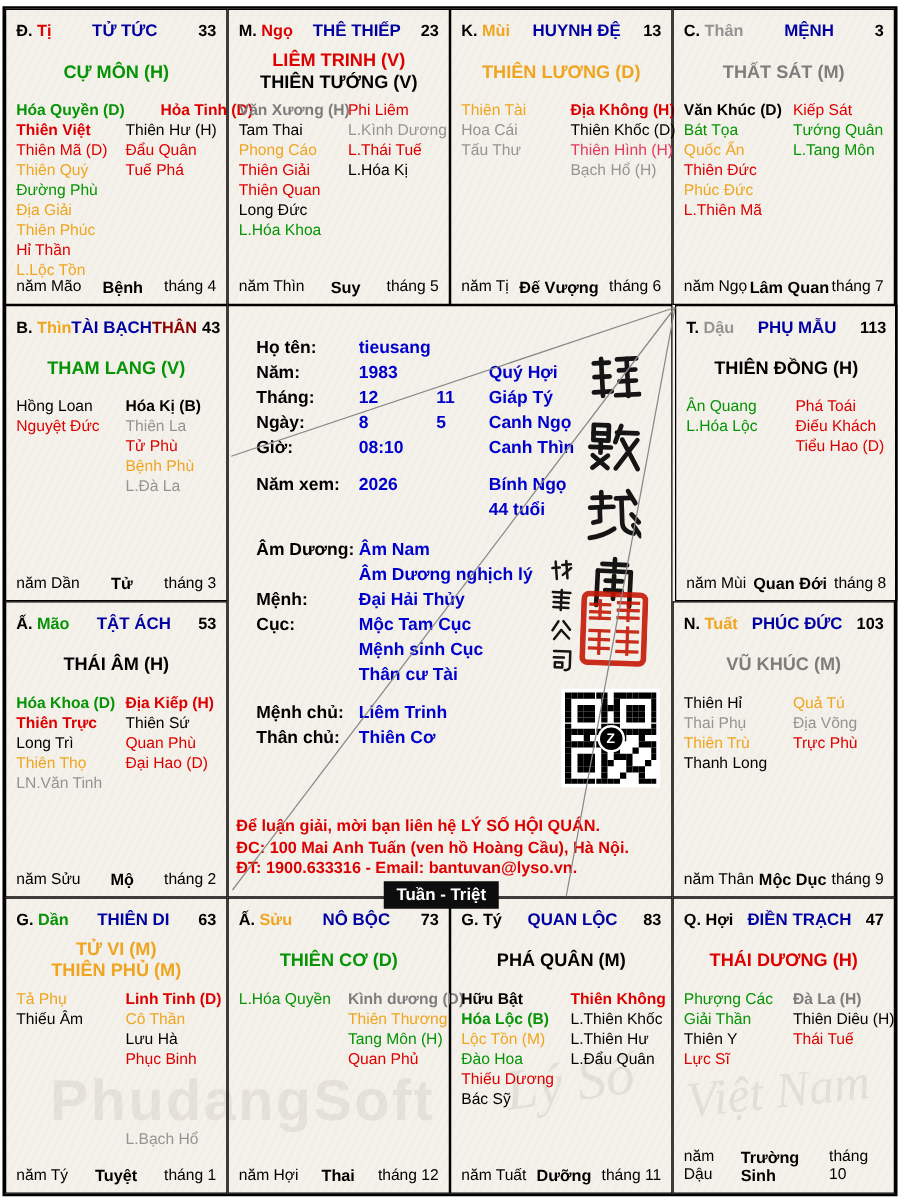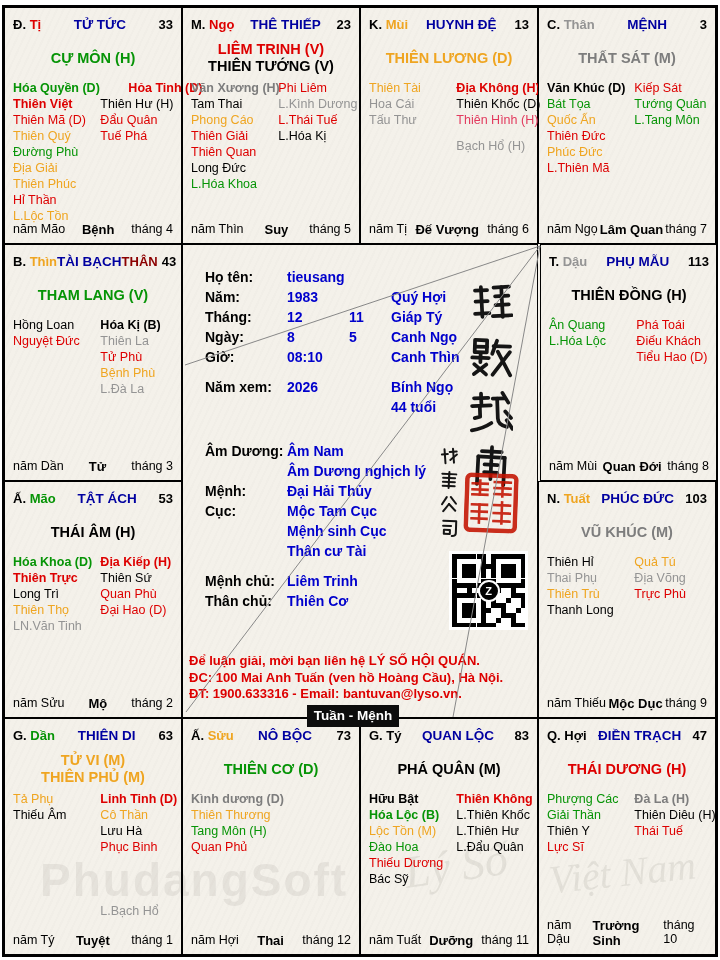--- a/index.html
+++ b/index.html
@@ -143,21 +143,21 @@
   <div class="cols">
     <div class="colL">
           <div class="st" style="color:#efa521;">Thiên Tài</div>
           <div class="st" style="color:#949494;">Hoa Cái</div>
           <div class="st" style="color:#949494;">Tấu Thư</div>
         </div>
     <div class="colR">
           <div class="st" style="color:#dd0000;font-weight:bold;">Địa Không (H)</div>
           <div class="st" style="color:#000000;">Thiên Khốc (D)</div>
           <div class="st" style="color:#e23a5e;">Thiên Hình (H)</div>
-          <div class="st" style="color:#949494;margin-top:10px;">Bạch Hổ (H)</div>
+          <div class="st" style="color:#949494;">Bạch Hổ (H)</div>
         </div>
   </div>
   <div class="ftr">
     <span>năm Tị</span>
     <span class="van">Đế Vượng</span>
     <span>tháng 6</span>
   </div>
     </div>
   <div class="cell p3">
   <div class="hdr">
@@ -289,21 +289,21 @@
           <div class="st" style="color:#efa521;">Thiên Trù</div>
           <div class="st" style="color:#000000;">Thanh Long</div>
         </div>
     <div class="colR">
           <div class="st" style="color:#efa521;">Quả Tú</div>
           <div class="st" style="color:#949494;">Địa Võng</div>
           <div class="st" style="color:#dd0000;">Trực Phù</div>
         </div>
   </div>
   <div class="ftr">
-    <span>năm Thiếu</span>
+    <span>năm Thân</span>
     <span class="van">Mộc Dục</span>
     <span>tháng 9</span>
   </div>
     </div>
   <div class="cell p8">
   <div class="hdr">
     <span class="stem">G. <span style="color:#069406">Dần</span></span>
     <span class="pname">THIÊN DI</span>
     <span class="pnum">63</span>
   </div>
@@ -333,20 +333,23 @@
   <div class="cell p9">
   <div class="hdr">
     <span class="stem">Ấ. <span style="color:#efa521">Sửu</span></span>
     <span class="pname">NÔ BỘC</span>
     <span class="pnum">73</span>
   </div>
   <div class="mains">
     <div class="mainstar" style="color:#069406">THIÊN CƠ (D)</div>
   </div>
   <div class="cols">
+    <div class="colL">
+          <div class="st" style="color:#069406;">L.Hóa Quyền</div>
+        </div>
     <div class="colR">
           <div class="st" style="color:#7d7d7d;font-weight:bold;">Kình dương (D)</div>
           <div class="st" style="color:#efa521;">Thiên Thương</div>
           <div class="st" style="color:#069406;">Tang Môn (H)</div>
           <div class="st" style="color:#dd0000;">Quan Phủ</div>
         </div>
   </div>
   <div class="ftr">
     <span>năm Hợi</span>
     <span class="van">Thai</span>
@@ -415,21 +418,21 @@
 
   <div class="center">
     <div class="info">
         <div class="irow"><span class="lab">Họ tên:</span><span class="v1">tieusang</span><span class="v2"></span><span class="v3"></span></div>
         <div class="irow"><span class="lab">Năm:</span><span class="v1">1983</span><span class="v2"></span><span class="v3">Quý Hợi</span></div>
         <div class="irow"><span class="lab">Tháng:</span><span class="v1">12</span><span class="v2">11</span><span class="v3">Giáp Tý</span></div>
         <div class="irow"><span class="lab">Ngày:</span><span class="v1">8</span><span class="v2">5</span><span class="v3">Canh Ngọ</span></div>
         <div class="irow"><span class="lab">Giờ:</span><span class="v1">08:10</span><span class="v2"></span><span class="v3">Canh Thìn</span></div>
         <div class="irow" style="margin-top: 10px;"><span class="lab">Năm xem:</span><span class="v1">2026</span><span class="v2"></span><span class="v3">Bính Ngọ</span></div>
         <div class="irow"><span class="lab"></span><span class="v1"></span><span class="v2"></span><span class="v3">44 tuổi</span></div>
-        <div class="irow" style="margin-top: 24px;"><span class="lab">Âm Dương:</span><span class="v1">Âm Nam</span><span class="v2"></span><span class="v3"></span></div>
+        <div class="irow" style="margin-top: 12px;"><span class="lab">Âm Dương:</span><span class="v1">Âm Nam</span><span class="v2"></span><span class="v3"></span></div>
         <div class="irow"><span class="lab"></span><span class="v1">Âm Dương nghịch lý</span><span class="v2"></span><span class="v3"></span></div>
         <div class="irow"><span class="lab">Mệnh:</span><span class="v1">Đại Hải Thủy</span><span class="v2"></span><span class="v3"></span></div>
         <div class="irow"><span class="lab">Cục:</span><span class="v1">Mộc Tam Cục</span><span class="v2"></span><span class="v3"></span></div>
         <div class="irow"><span class="lab"></span><span class="v1">Mệnh sinh Cục</span><span class="v2"></span><span class="v3"></span></div>
         <div class="irow"><span class="lab"></span><span class="v1">Thân cư Tài</span><span class="v2"></span><span class="v3"></span></div>
         <div class="irow" style="margin-top: 10px;"><span class="lab">Mệnh chủ:</span><span class="v1">Liêm Trinh</span><span class="v2"></span><span class="v3"></span></div>
         <div class="irow"><span class="lab">Thân chủ:</span><span class="v1">Thiên Cơ</span><span class="v2"></span><span class="v3"></span></div>
       </div>
 
     <div class="callig" title="理數越南">
@@ -692,14 +695,14 @@
       <div>ĐT: 1900.633316 - Email: bantuvan@lyso.vn.</div>
     </div>
   </div>
 
   <svg class="axes" viewBox="0 0 712 948">
     <line x1="536" y1="239" x2="181" y2="358" stroke="#888888" stroke-width="1"></line>
     <line x1="536" y1="239" x2="182" y2="705" stroke="#888888" stroke-width="1"></line>
     <line x1="536" y1="239" x2="449" y2="710" stroke="#888888" stroke-width="1"></line>
   </svg>
 
-  <div class="badge">Tuần - Mệnh</div>
+  <div class="badge">Tuần - Triệt</div>
 </div>
 
 </body></html>

